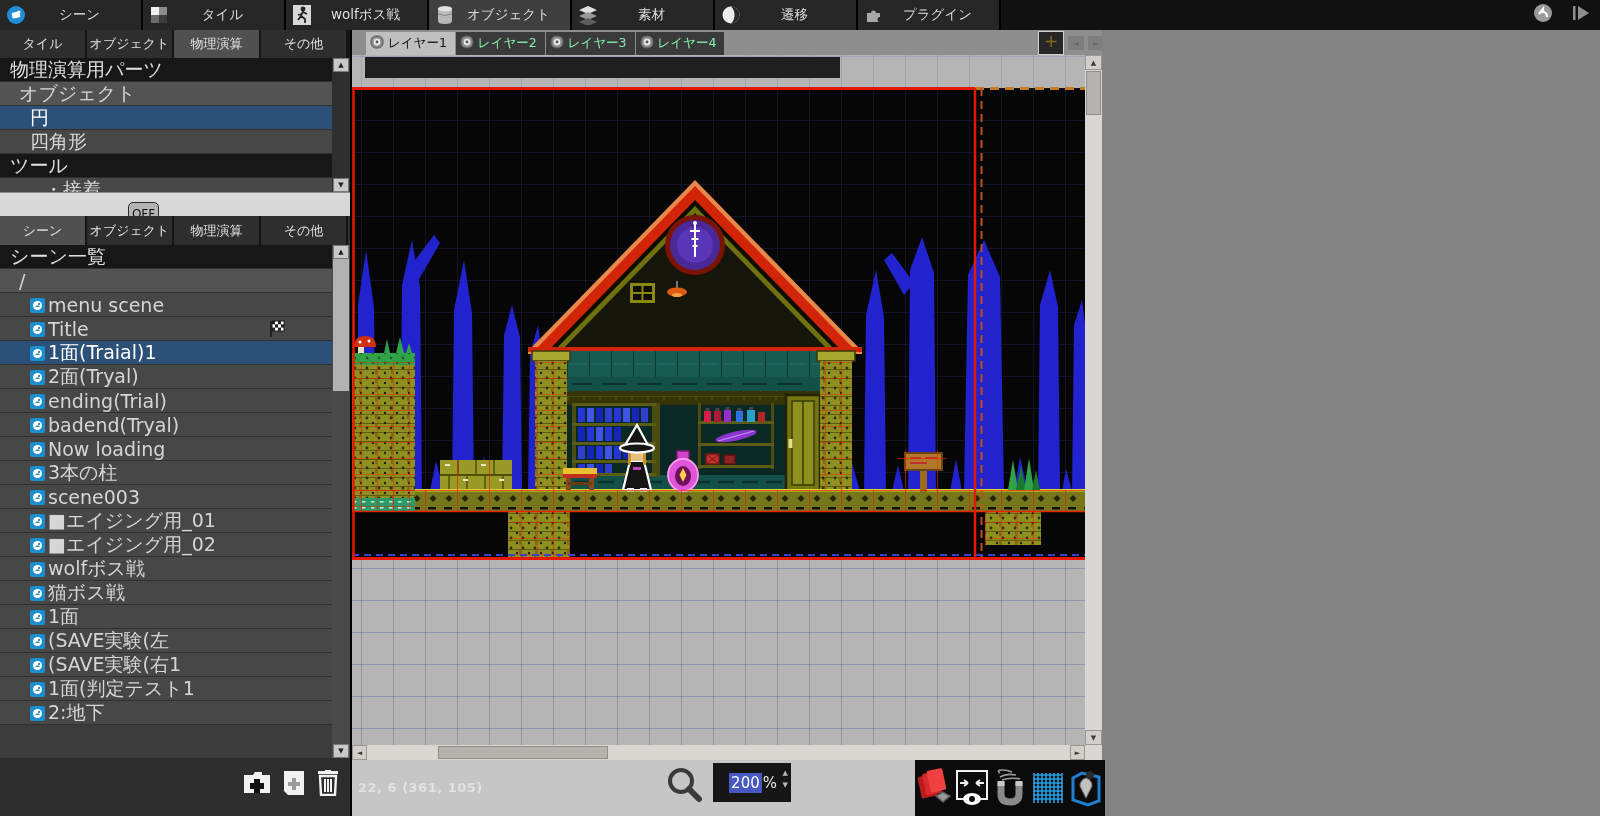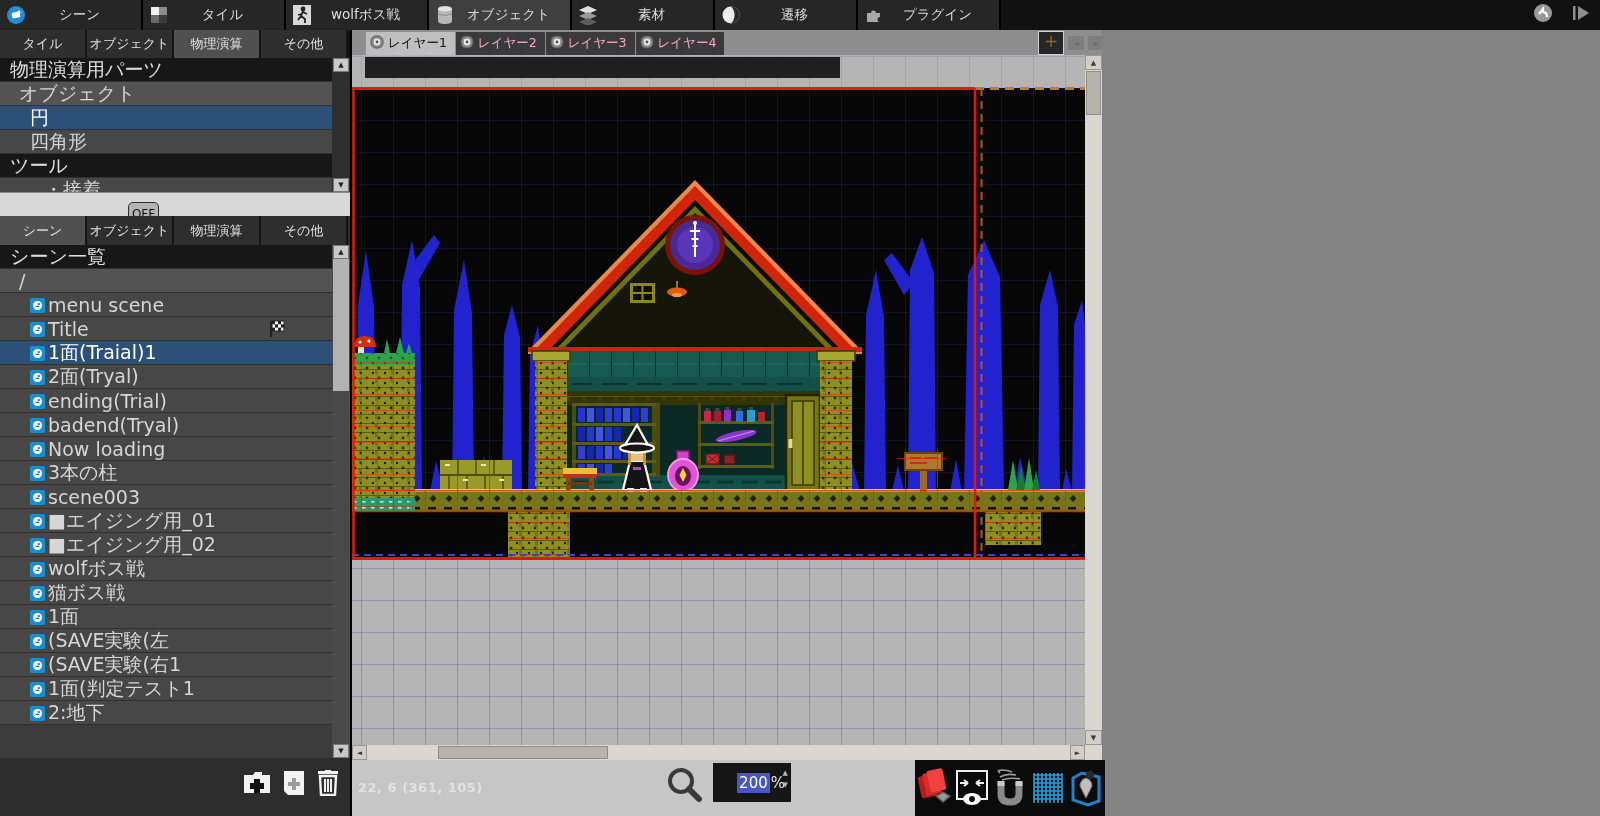--- a/index.html
+++ b/index.html
@@ -44,41 +44,41 @@
   
   #off-bar{position:absolute;left:0;top:192px;width:350px;height:24px;background:#d9d9d9;border-top:1px solid #8a8a8a;box-sizing:border-box;}
   #off-btn{position:absolute;left:128px;top:9px;width:29px;height:21px;background:#b4b4b4;border:1.5px solid #2c2c2c;
            border-radius:5px;font-size:12px;color:#111;display:flex;align-items:center;justify-content:center;}
   
   #left-toolbar{position:absolute;left:0;top:758px;width:350px;height:58px;background:#2d2d2d;}
   .ltool{position:absolute;top:11px;width:28px;height:28px;display:flex;align-items:center;justify-content:center;}
   
   #canvas-divider{position:absolute;left:350px;top:30px;width:2px;height:786px;background:#000;}
   #layer-bar{position:absolute;left:352px;top:30px;width:750px;height:25px;background:#8e8e8e;display:flex;align-items:flex-end;}
-  .ltab{height:23px;margin-left:1px;padding:0 8px 0 4px;background:#3a3a3a;color:#f9a8d4;font-size:12.5px;
+  .ltab{height:23px;margin-left:1px;padding:0 8px 0 4px;background:#3a3a3a;color:#86efac;font-size:12.5px;
         display:flex;align-items:center;gap:4px;white-space:nowrap;}
   .ltab:first-child{margin-left:14px;}
   .ltab.active{background:#bfbfbf;color:#111;}
   #layer-extra{position:absolute;left:1038px;top:31px;display:flex;gap:4px;align-items:center;}
   #add-layer-btn{width:24px;height:22px;background:#262626;border:1px solid #d0d0d0;color:#8a6a20;
                  font-size:17px;line-height:19px;text-align:center;}
   .dim-btn{width:16px;height:14px;background:#7e7e7e;color:#6a6a6a;font-size:8px;display:flex;align-items:center;justify-content:center;}
   #viewport{position:absolute;left:352px;top:55px;width:733px;height:690px;background:#b5b5b5;}
   
   #v-scroll{position:absolute;left:1085px;top:55px;width:17px;height:690px;background:#dad7d2;}
   #h-scroll{position:absolute;left:352px;top:745px;width:733px;height:15px;background:#dad7d2;}
   .cbtn{position:absolute;background:#d2cfca;border:1px solid #9a9792;color:#3a3a3a;font-size:7px;
         display:flex;align-items:center;justify-content:center;box-sizing:border-box;}
   .cthumb{position:absolute;background:#b6b3ae;border:1px solid #908d88;box-sizing:border-box;}
   #corner{position:absolute;left:1085px;top:745px;width:17px;height:15px;background:#dad7d2;}
   
   #bottom-bar{position:absolute;left:352px;top:760px;width:753px;height:56px;background:#c6c6c6;}
   #coords{position:absolute;left:6px;top:20px;color:#e2e2e2;font-size:13px;font-weight:bold;letter-spacing:.5px;}
   #magnifier{position:absolute;left:310px;top:5px;}
-  #zoom-box{position:absolute;left:361px;top:3px;width:78px;height:39px;background:#161616;display:flex;align-items:center;justify-content:flex-end;padding-right:6px;box-sizing:border-box;}
+  #zoom-box{position:absolute;left:361px;top:3px;width:78px;height:39px;background:#161616;display:flex;align-items:center;justify-content:flex-end;padding-right:14px;box-sizing:border-box;}
   #zoom-box .zval{background:#4858c2;color:#fff;font-size:15px;padding:1px 2px;}
   #zoom-box .zunit{color:#e8e8e8;font-size:15px;margin-left:1px;}
   #zoom-spin{position:absolute;right:3px;top:7px;display:flex;flex-direction:column;gap:5px;color:#b8b8b8;font-size:7px;line-height:7px;}
   #icon-strip{position:absolute;left:563px;top:0;width:190px;height:56px;background:#0b0b0b;display:flex;align-items:center;justify-content:space-around;}
   .strip-icon{width:36px;height:44px;display:flex;align-items:center;justify-content:center;}
   #right-empty{position:absolute;left:1102px;top:30px;width:498px;height:730px;background:#838383;}
   #right-empty-bottom{position:absolute;left:1105px;top:760px;width:495px;height:56px;background:#838383;}
 </style>
 </head>
 <body>

